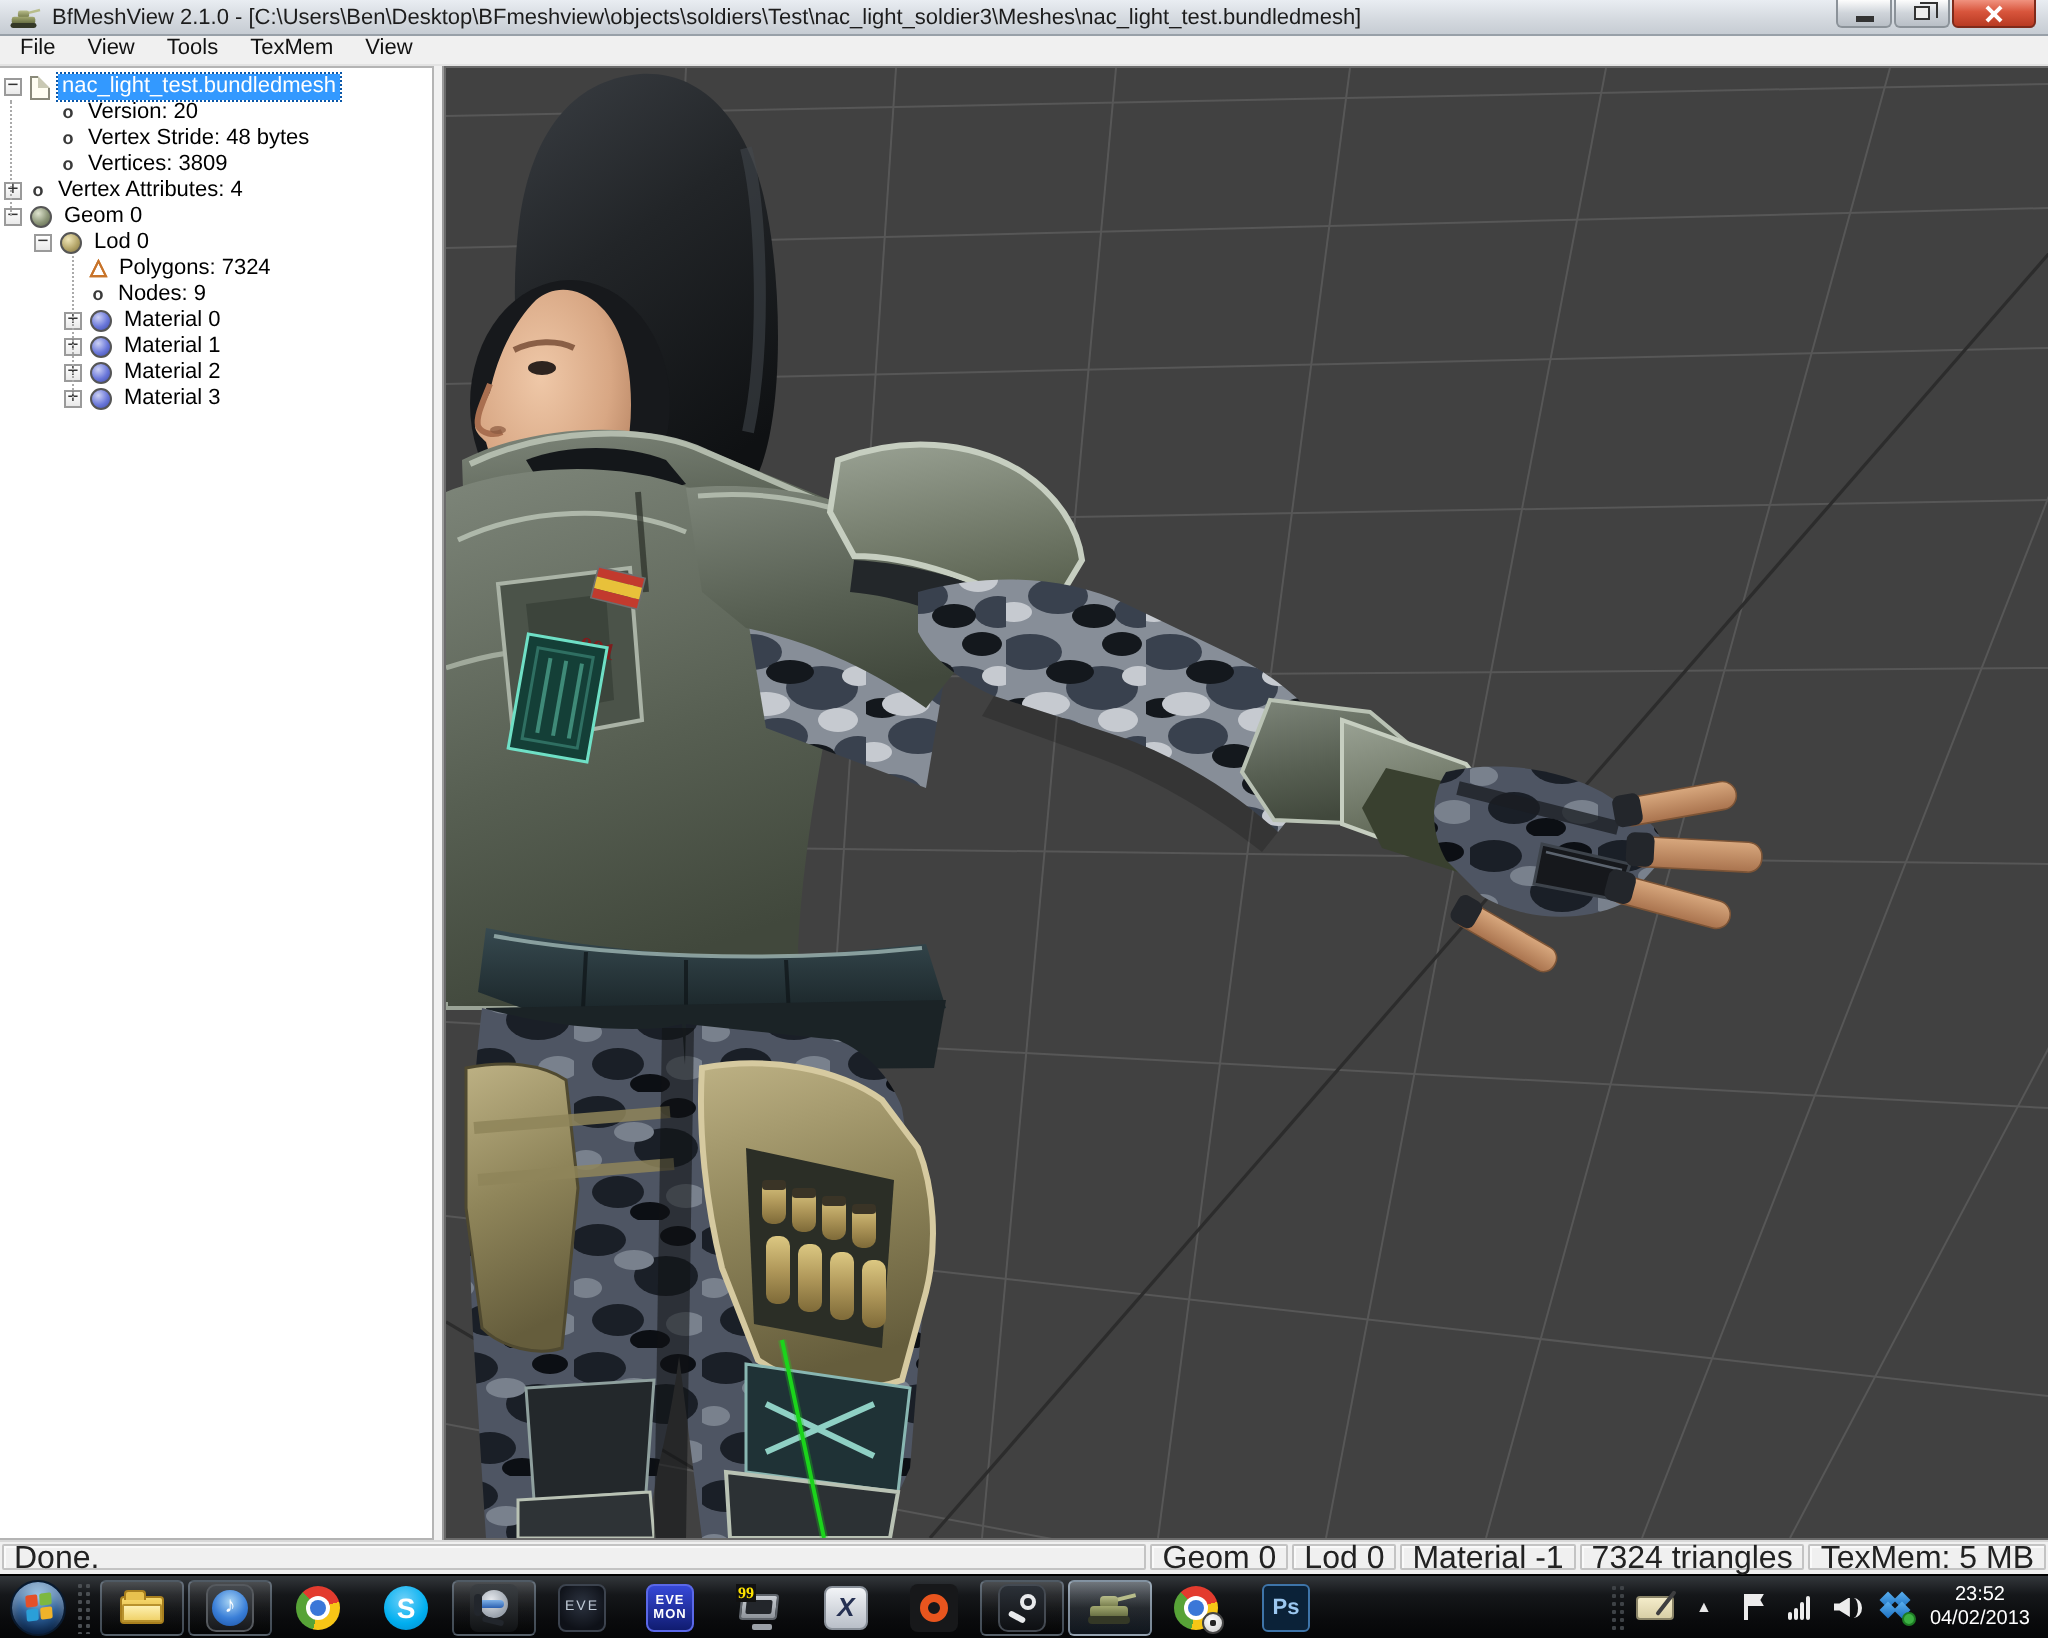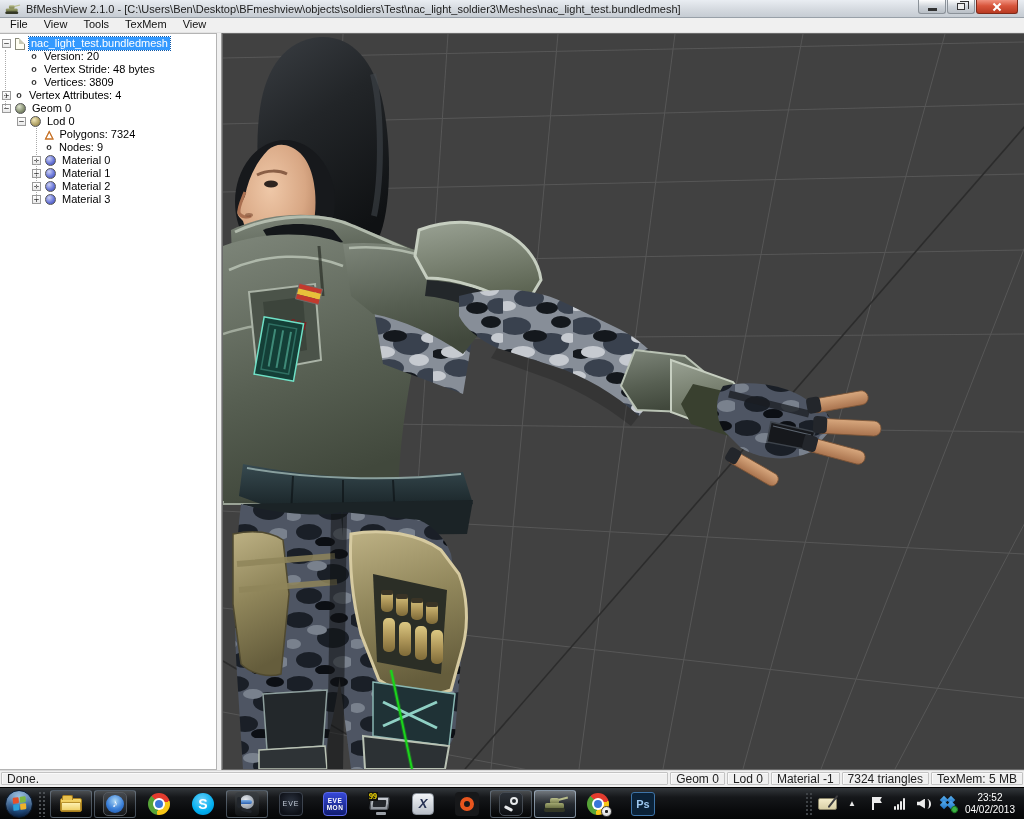--- a/index.html
+++ b/index.html
@@ -43,21 +43,21 @@
   .icon-sphere{width:11px;height:11px;border-radius:50%;border:1px solid #555;}
   .sph-geom{background:radial-gradient(circle at 35% 30%,#dfe4cf,#8c9678 55%,#596349);}
   .sph-lod{background:radial-gradient(circle at 35% 30%,#f0e6b8,#b5a66a 55%,#7c6e3c);}
   .sph-mat{background:radial-gradient(circle at 35% 30%,#ccd1f4,#6b78da 55%,#3a47a8);}
   .icon-tri{color:#c8742a;font-size:11px;line-height:11px;font-weight:bold;text-shadow:0 0 0 #c8742a;}
   .tlabel{padding:0 2px;line-height:13px;}
   .tlabel.sel{background:#3399ff;color:#fff;outline:1px dotted #0a57a8;}
   .tree-guide{position:absolute;border-left:1px dotted #aaa;width:0;}
 
   
-  .statusbar{height:17px;background:#f0f0f0;border-top:1px solid #d9d9d9;display:flex;align-items:stretch;font-size:12px;color:#222;}
+  .statusbar{height:17px;background:#f0f0f0;border-top:1px solid #d9d9d9;display:flex;align-items:stretch;font-size:16px;color:#222;}
   .scell{border:1px solid #c3c3c3;border-radius:1px;margin:1px 1px 2px 1px;padding:0 5px;line-height:13px;background:#f0f0f0;box-shadow:inset 1px 1px 0 #fafafa;white-space:nowrap;}
   .scell.grow{flex:1;}
 
   
   .taskbar{height:32px;background:linear-gradient(#33373b,#15171a 30%,#0a0b0d 70%,#050607);display:flex;align-items:center;padding:0 2px;border-top:1px solid #000;}
   .orb{width:34px;height:30px;display:flex;align-items:center;justify-content:center;flex:none;}
   .orb-ball{width:28px;height:28px;border-radius:50%;background:radial-gradient(circle at 50% 30%,#8fc3ea,#2a5d96 45%,#0c2547 78%,#061428);border:1px solid #0a1a2e;box-shadow:inset 0 6px 6px rgba(255,255,255,.35);display:flex;align-items:center;justify-content:center;}
   .winflag{width:13px;height:13px;display:grid;grid-template-columns:6px 6px;grid-template-rows:6px 6px;gap:1px;transform:rotate(-4deg) skewY(-4deg);}
   .winflag i{border-radius:1px;}
   .wf1{background:#e4502a;}.wf2{background:#7db842;}.wf3{background:#2a9fd8;}.wf4{background:#f0b32a;}

